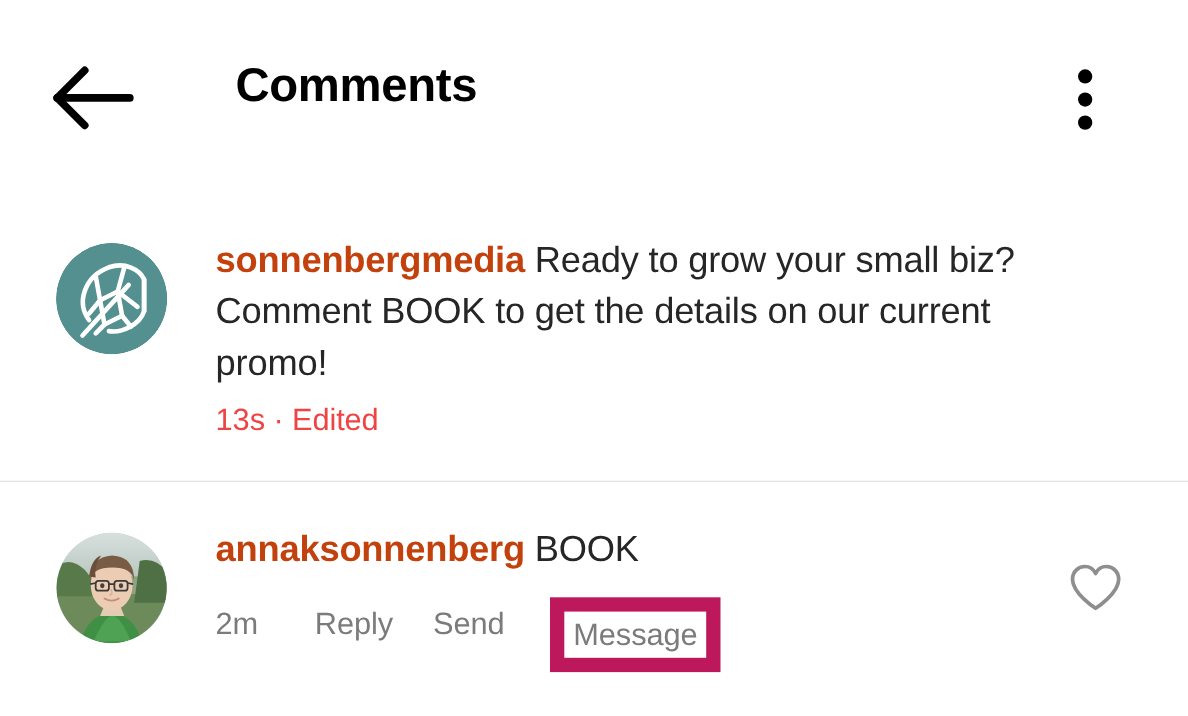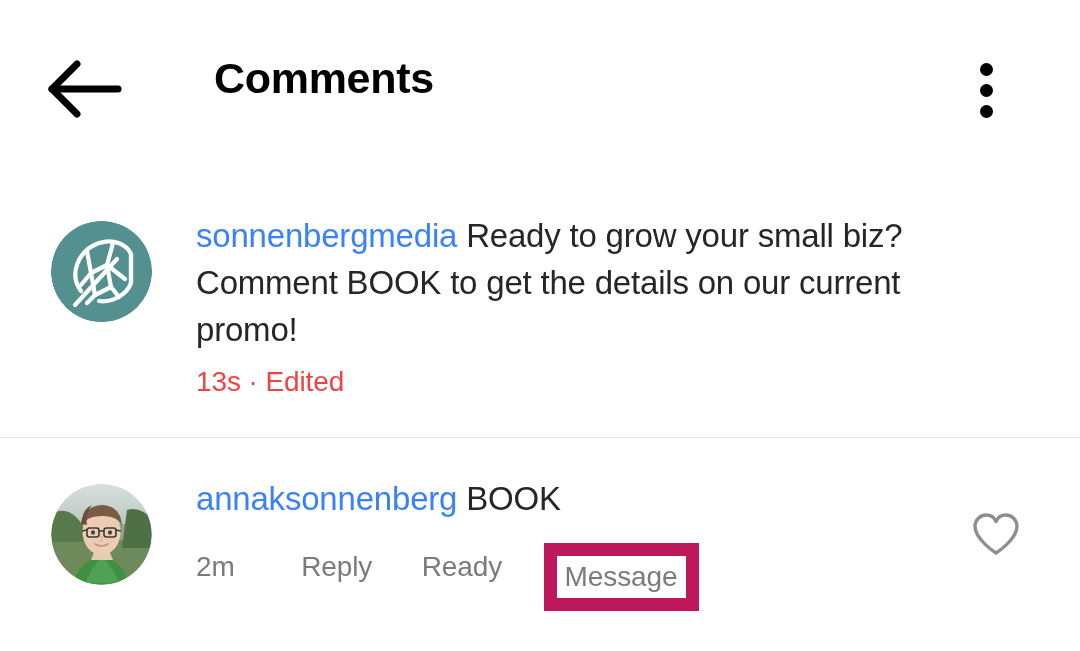--- a/index.html
+++ b/index.html
@@ -117,22 +117,22 @@
   }
 
   .comment-text {
     font-size: 33px;
     line-height: 47px;
     color: #262626;
     letter-spacing: -0.2px;
     margin: 0;
   }
   .comment-text .username {
-    font-weight: normal;
-    color: #3b82f6;
+    font-weight: bold;
+    color: #c2410c;
   }
 
   .comment-meta {
     margin-top: 15px;
     font-size: 28px;
     color: #ef4444;
     letter-spacing: -0.1px;
     line-height: 1;
     white-space: nowrap;
   }
@@ -146,22 +146,22 @@
     white-space: nowrap;
   }
   .action {
     display: inline-block;
     font-size: 28px;
     color: #7b7b7b;
     letter-spacing: -0.1px;
     line-height: 48px;
     vertical-align: top;
   }
-  .action.time { margin-right: 62px; cursor: default; }
-  .action.link { margin-right: 45px; font-weight: normal; cursor: pointer; }
+  .action.time { margin-right: 47px; cursor: default; }
+  .action.link { margin-right: 32px; font-weight: normal; cursor: pointer; }
   .action.send { margin-right: 0; }
 
   .highlight-wrap {
     display: inline-block;
     vertical-align: top;
     margin-left: 37px;
     background: #be185d;
     padding: 13px 13px;
     line-height: 0;
   }
@@ -285,21 +285,21 @@
       </svg>
     </div>
 
     <div class="comment-body">
       <p class="comment-text"><span class="username">annaksonnenberg</span> <span>BOOK</span></p>
     </div>
 
     <div class="actions-row">
       <span class="action time">2m</span>
       <span class="action link">Reply</span>
-      <span class="action link send">Ready</span>
+      <span class="action link send">Send</span>
       <span class="highlight-wrap">
         <span class="action">Message</span>
       </span>
     </div>
   </div>
 
   <div class="heart-icon">
     <svg width="50" height="46" viewBox="0 0 50 46">
       <path d="M25 41 C25 41, 4 27.5, 4 14.5 C4 7.8, 9.2 3, 15.2 3 C19.6 3, 23.2 5.6, 25 9.4 C26.8 5.6, 30.4 3, 34.8 3 C40.8 3, 46 7.8, 46 14.5 C46 27.5, 25 41, 25 41 Z" fill="none" stroke="#8e8e8e" stroke-width="3.4" stroke-linejoin="round"></path>
     </svg>

